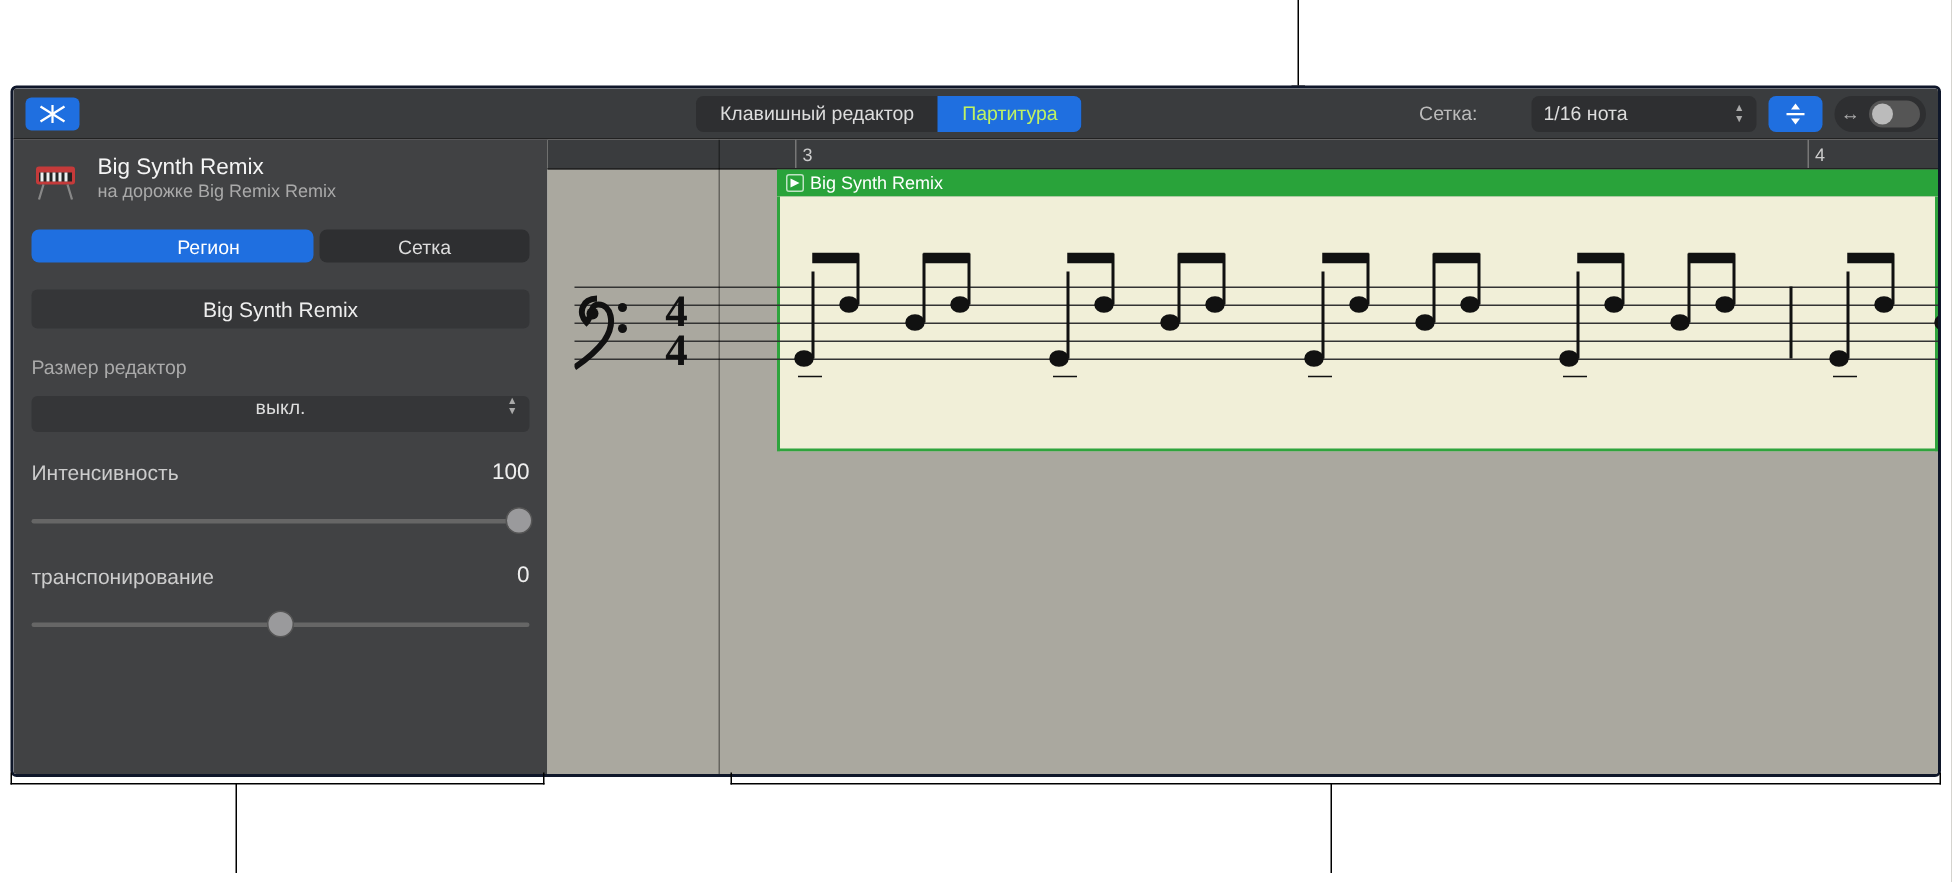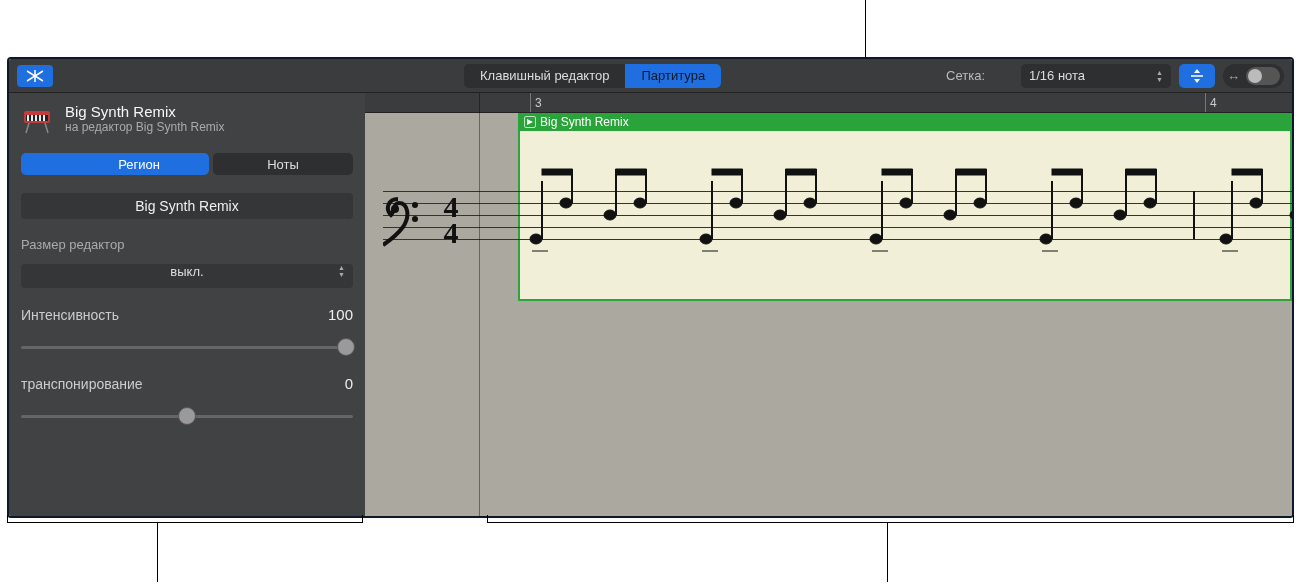--- a/index.html
+++ b/index.html
@@ -67,21 +67,21 @@
   .seg-item {
     padding: 0 16px;
     display: flex;
     align-items: center;
     font-size: 13px;
     color: #ddd;
     cursor: pointer;
   }
   .seg-item.active {
     background: #1f6fe0;
-    color: #0f172a;
+    color: #bef264;
   }
   .toolbar-spacer-2 { flex: 1; }
   .grid-label {
     color: #bbb;
     font-size: 13px;
     margin-left: 17px;
   }
   .grid-select {
     background: #2e2f31;
     color: #ddd;
@@ -450,27 +450,27 @@
             <rect x="6" y="10" width="2" height="6" fill="#eee"></rect>
             <rect x="10" y="10" width="2" height="6" fill="#eee"></rect>
             <rect x="14" y="10" width="2" height="6" fill="#eee"></rect>
             <rect x="18" y="10" width="2" height="6" fill="#eee"></rect>
             <rect x="22" y="10" width="2" height="6" fill="#eee"></rect>
             <path d="M8 18 L5 28 M24 18 L27 28" stroke="#888" stroke-width="1.5"></path>
           </svg>
         </div>
         <div>
           <div class="track-title">Big Synth Remix</div>
-          <div class="track-subtitle">на редактор Big Synth Remix</div>
+          <div class="track-subtitle">на дорожке Big Remix Remix</div>
         </div>
       </div>
 
       <div class="seg-region-notes">
         <div class="seg-rn-item active">Регион</div>
-        <div class="seg-rn-item">Ноты</div>
+        <div class="seg-rn-item">Сетка</div>
       </div>
 
       <div class="region-name-field">Big Synth Remix</div>
 
       <div class="param-label">Размер редактор</div>
       <div class="param-select">
         <span>выкл.</span>
         <span class="select-arrows">
             <span>▲</span>
             <span>▼</span>

